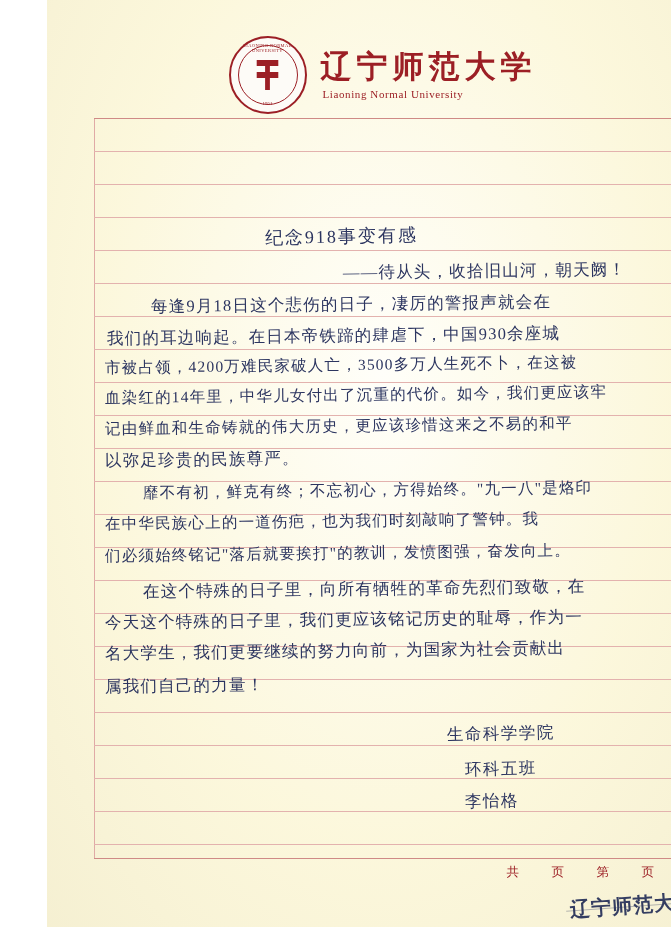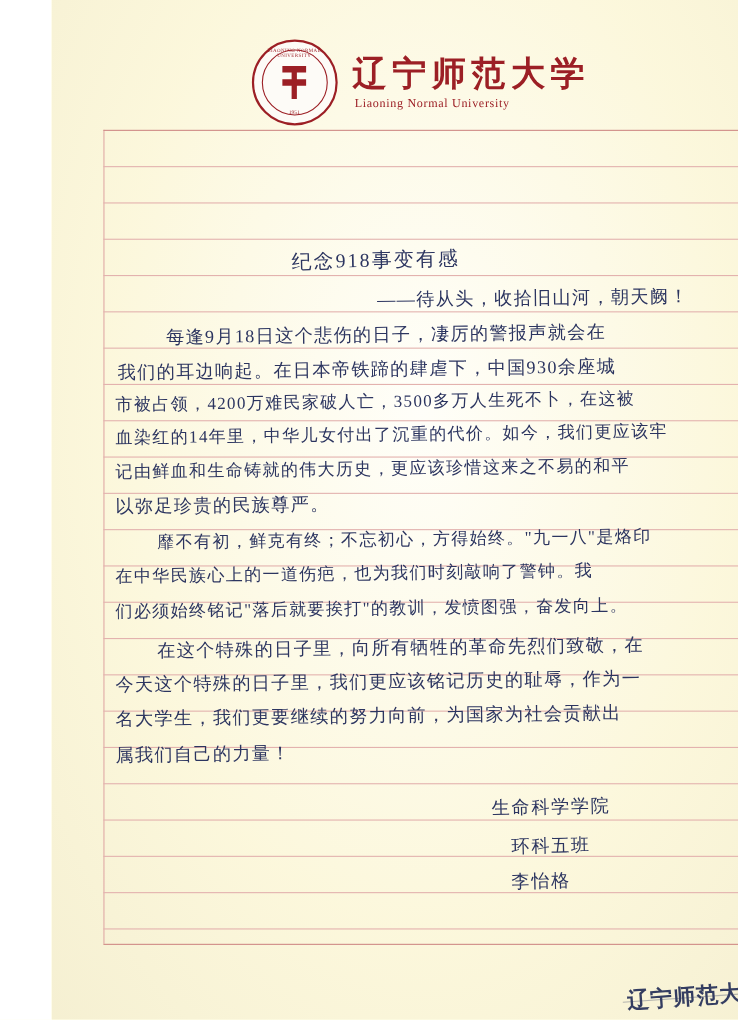--- a/index.html
+++ b/index.html
@@ -263,16 +263,17 @@
 
   <div class="hw hw-line" style="top:581px; left:96px;">在这个特殊的日子里，向所有牺牲的革命先烈们致敬，在</div>
   <div class="hw hw-line" style="top:612px; left:58px;">今天这个特殊的日子里，我们更应该铭记历史的耻辱，作为一</div>
   <div class="hw hw-line" style="top:643px; left:58px;">名大学生，我们更要继续的努力向前，为国家为社会贡献出</div>
   <div class="hw hw-line" style="top:676px; left:58px;">属我们自己的力量！</div>
 
   <div class="hw hw-sign" style="top:724px; left:400px;">生命科学学院</div>
   <div class="hw hw-sign" style="top:759px; left:418px;">环科五班</div>
   <div class="hw hw-sign" style="top:791px; left:418px;">李怡格</div>
 
+  <div class="footer">共　页　第　页</div>
 
   <div class="watermark">辽宁师范大学</div>
 
 </div>
 
 </body></html>

